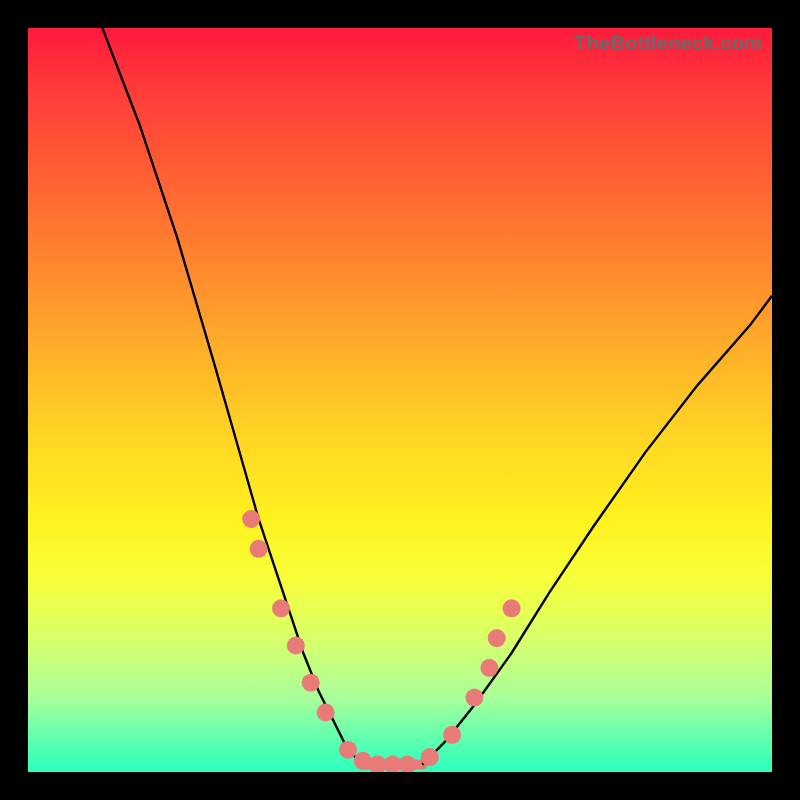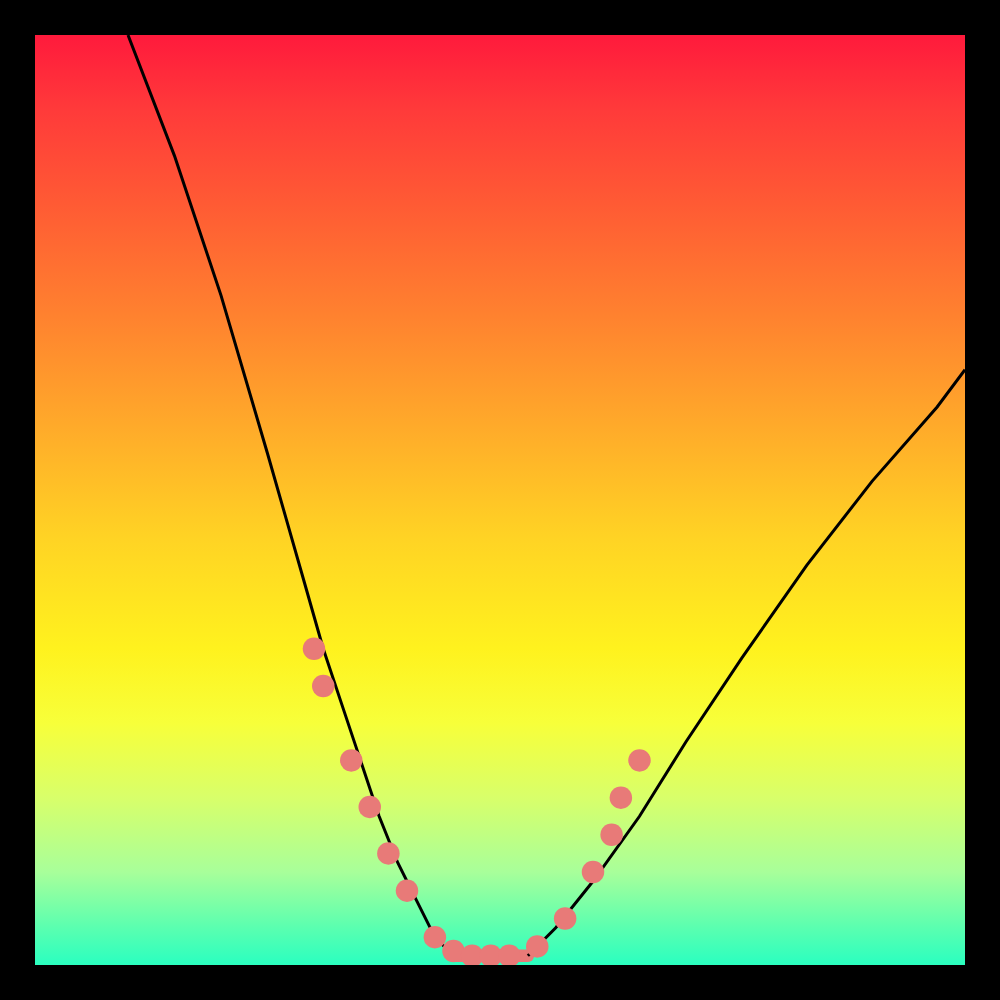--- a/index.html
+++ b/index.html
@@ -53,20 +53,21 @@
     top: 0;
     width: 744px;
     height: 744px;
   }
 </style>
 </head>
 <body>
 
 <div class="frame">
   <div class="plot">
+    <div class="watermark">TheBottleneck.com</div>
 
     <svg class="curve" viewBox="0 0 744 744" preserveAspectRatio="none">
       <path fill="none" stroke="#000" stroke-width="2.4" d="M74.4 0.0 L111.6 96.7 L148.8 208.3 L186.0 334.8 L200.9 386.9 L215.8 439.0 L230.6 491.0 L245.5 535.7 L260.4 580.3 L275.3 625.0 L290.2 662.2 L305.0 691.9 L319.9 721.7 L334.8 736.6"></path>
       <path fill="none" stroke="#e87a78" stroke-width="10" stroke-linecap="round" d="M334.8 736.6 L349.7 736.6 L364.6 736.6 L379.4 736.6 L394.3 736.6"></path>
       <path fill="none" stroke="#000" stroke-width="2.4" d="M394.3 736.6 L416.6 714.2 L446.4 677.0 L483.6 625.0 L520.8 565.4 L565.4 498.5 L617.5 424.1 L669.6 357.1 L721.7 297.6 L744.0 267.8"></path>
       <g>
           <circle cx="223.2" cy="491.0" r="9" fill="#e87a78"></circle>
           <circle cx="230.6" cy="520.8" r="9" fill="#e87a78"></circle>
           <circle cx="253.0" cy="580.3" r="9" fill="#e87a78"></circle>
           <circle cx="267.8" cy="617.5" r="9" fill="#e87a78"></circle>

